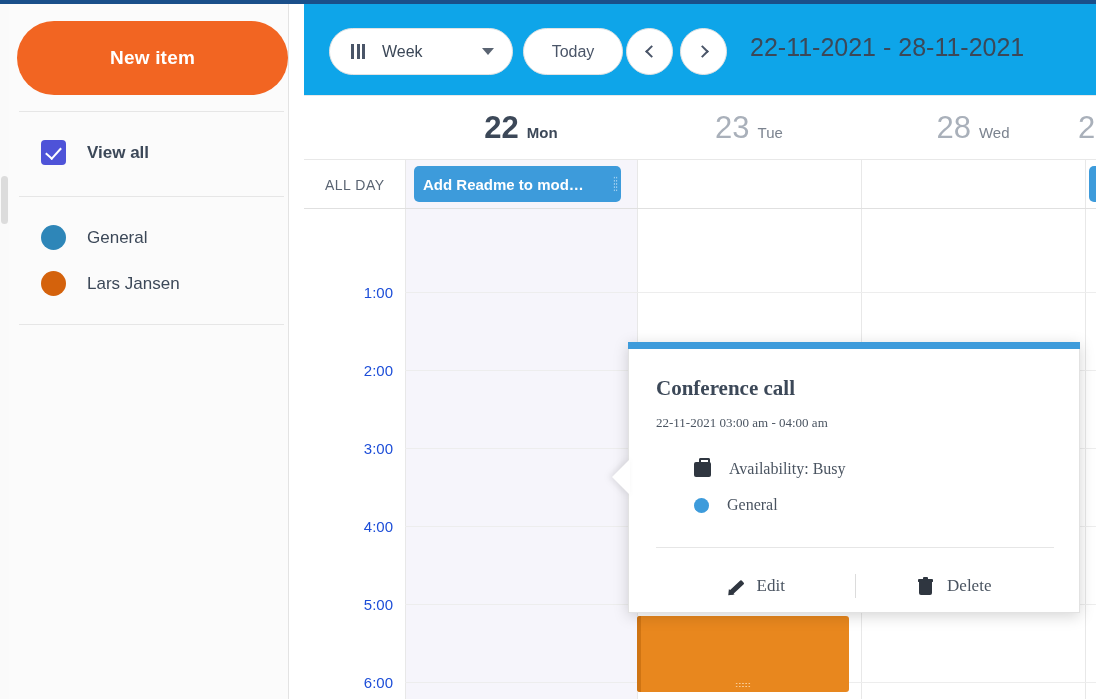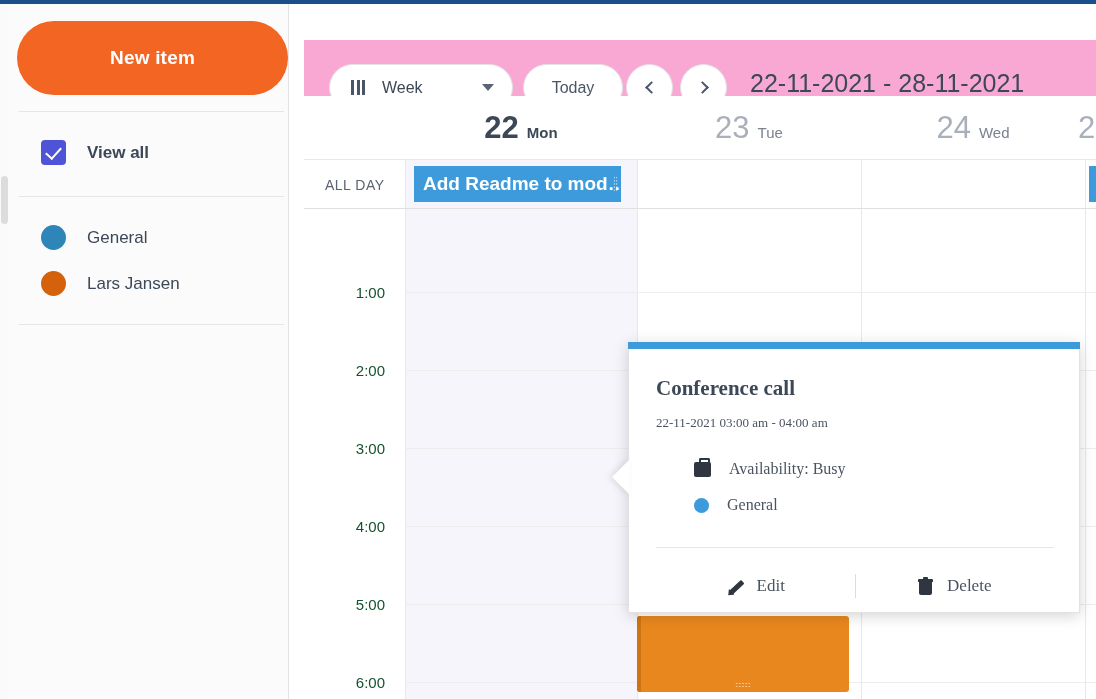--- a/index.html
+++ b/index.html
@@ -126,22 +126,21 @@
     width: 792px; height: 695px;
     background: #ffffff;
     overflow: hidden;
   }
 
   
   .toolbar {
     position: absolute; left: 0; top: 0;
     width: 792px; height: 92px;
     border-bottom: 1px solid #e8e8e8;
-    background: #f9a8d4;
-    margin-top: 36px;
+    background: #0ea5e9;
   }
   .pill {
     position: absolute;
     border: 1px solid #e2e2e2;
     border-radius: 24px;
     background: #ffffff;
     display: flex;
     align-items: center;
     cursor: pointer;
     color: #4a5568;
@@ -243,22 +242,22 @@
     letter-spacing: .5px;
   }
   .allday-cellbg {
     position: absolute; top: 0; height: 48px;
     border-left: 1px solid #e8e8e8;
   }
   .allday-event {
     position: absolute;
     background: #3d9bdb;
     color: #ffffff;
-    border-radius: 0;
-    font-size: 19px;
+    border-radius: 5px;
+    font-size: 15px;
     font-weight: bold;
     display: flex; align-items: center;
     padding-left: 9px;
     overflow: hidden;
     white-space: nowrap;
     cursor: pointer;
   }
   .ad-handle {
     position: absolute; right: 3px; top: 50%;
     transform: translateY(-50%);
@@ -274,23 +273,23 @@
     width: 792px; height: 490px;
     background: #ffffff;
     overflow: hidden;
   }
   .gutter {
     position: absolute; left: 0; top: 0;
     width: 101px; height: 490px;
     background: #ffffff;
   }
   .time-label {
-    position: absolute; right: 20px;
+    position: absolute; right: 12px;
     font-size: 15px;
-    color: #14532d;
+    color: #1d4ed8;
     transform: translateY(-50%);
     white-space: nowrap;
   }
   .col {
     position: absolute; top: 0;
     height: 490px;
     border-left: 1px solid #e8e8e8;
   }
   .col.today-col { background: #f6f5fb; }
   .hline {
@@ -534,21 +533,21 @@
     <div class="dayhead" id="dayhead">
         <div class="dayhead-cell" style="left: 101px; width: 232px;">
           <span class="dnum today">22</span>
           <span class="dname today">Mon</span>
         </div>
         <div class="dayhead-cell" style="left: 333px; width: 224px;">
           <span class="dnum">23</span>
           <span class="dname">Tue</span>
         </div>
         <div class="dayhead-cell" style="left: 557px; width: 224px;">
-          <span class="dnum">24</span>
+          <span class="dnum">28</span>
           <span class="dname">Wed</span>
         </div>
         <div class="dayhead-cell" style="left: 781px; width: 11px;">
           <span class="dnum">2</span>
           <span class="dname"></span>
         </div>
       </div>
 
     <div class="allday">
       <div class="allday-label">ALL DAY</div>

